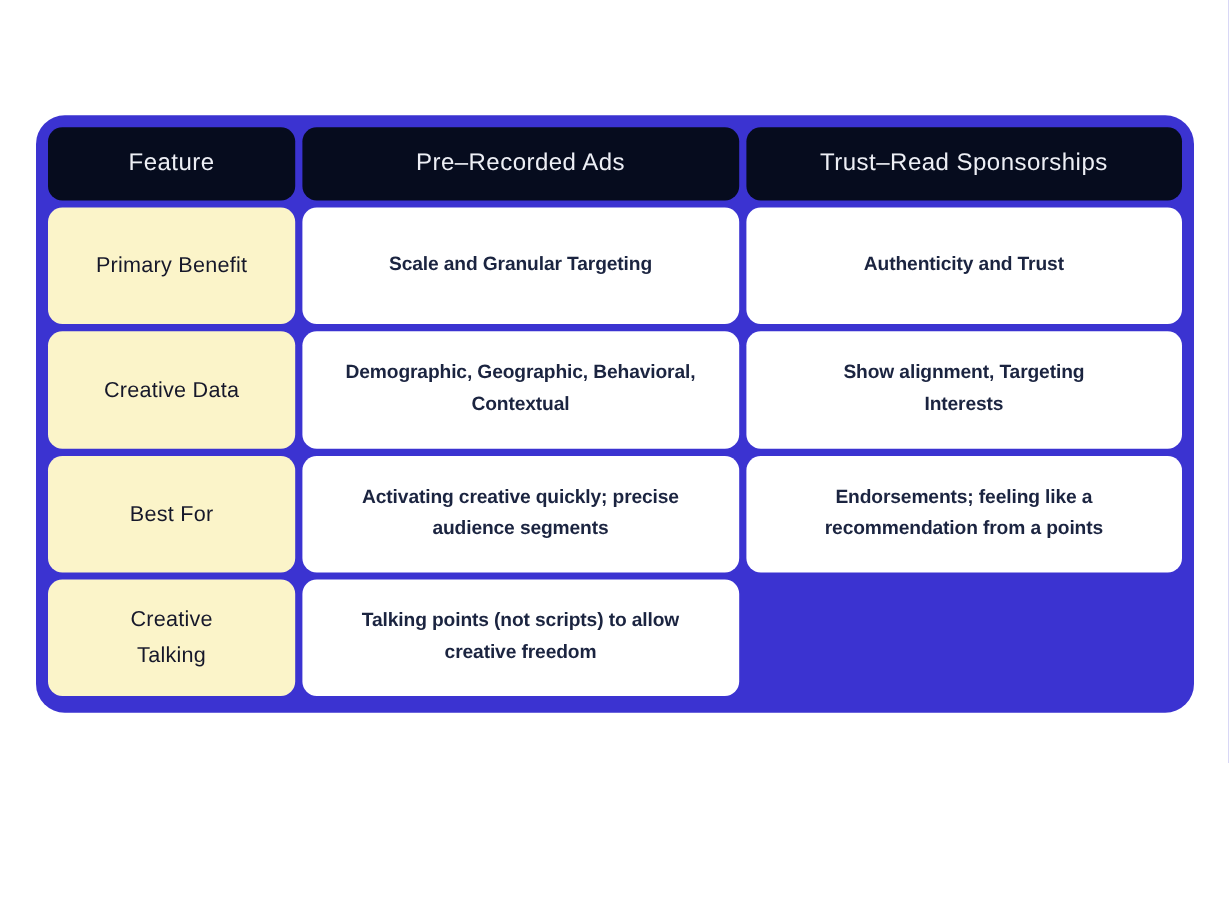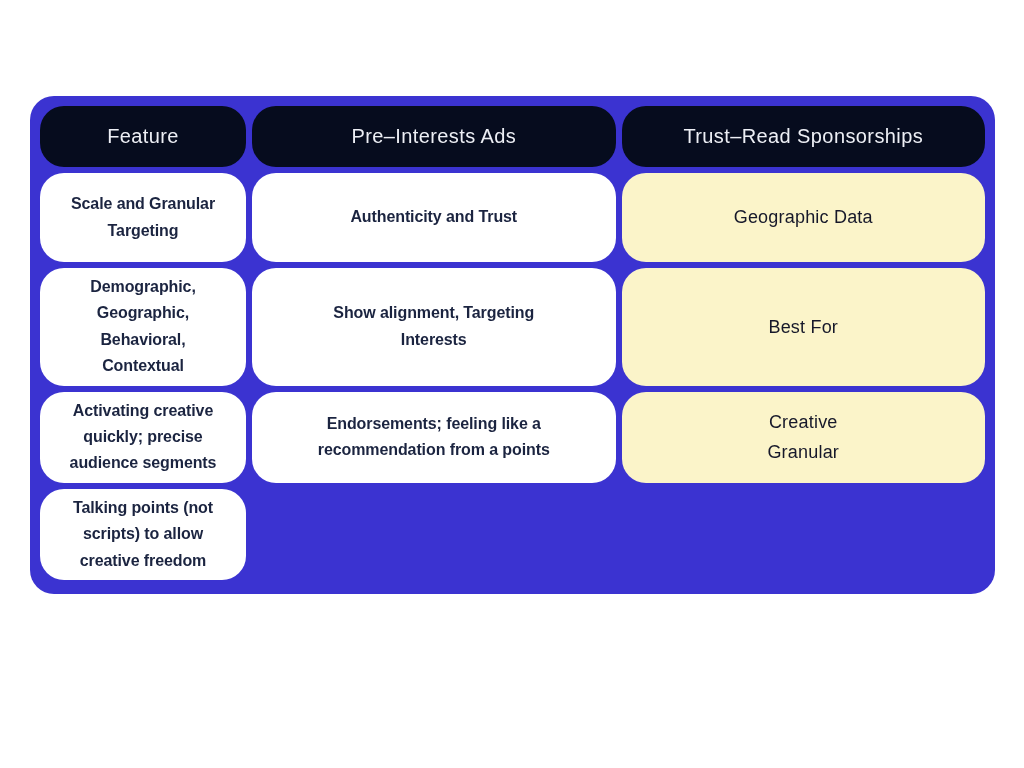--- a/index.html
+++ b/index.html
@@ -27,21 +27,21 @@
     box-sizing:border-box;
     background:var(--frame-blue);
     border-radius:24px;
     padding:10px 10px 14px 10px;
     display:grid;
     grid-template-columns:206px 1fr 1fr;
     grid-template-rows:61px 1fr 1fr 1fr 1fr;
     gap:6px;
   }
   .cell{
-    border-radius:24px;
+    border-radius:12px;
     display:flex;
     align-items:center;
     justify-content:center;
     text-align:center;
     box-sizing:border-box;
     padding:6px 18px;
   }
   .cell span{white-space:pre-line;display:block;}
   .hdr{
     background:var(--header-bg);
@@ -69,35 +69,38 @@
 </style>
 </head>
 <body>
 
 <div class="table-frame">
 
   <div class="cell hdr">
     <span>Feature</span>
   </div>
   <div class="cell hdr">
-    <span>Pre–Interests Ads</span>
+    <span>Pre–Recorded Ads</span>
   </div>
   <div class="cell hdr">
     <span>Trust–Read Sponsorships</span>
   </div>
 
+  <div class="cell feat">
+    <span>Primary Benefit</span>
+  </div>
   <div class="cell val">
     <span>Scale and Granular Targeting</span>
   </div>
   <div class="cell val">
     <span>Authenticity and Trust</span>
   </div>
 
   <div class="cell feat">
-    <span>Geographic Data</span>
+    <span>Creative Data</span>
   </div>
   <div class="cell val">
     <span>Demographic, Geographic, Behavioral,
 Contextual</span>
   </div>
   <div class="cell val">
     <span>Show alignment, Targeting
 Interests</span>
   </div>
 
@@ -108,20 +111,20 @@
     <span>Activating creative quickly; precise
 audience segments</span>
   </div>
   <div class="cell val">
     <span>Endorsements; feeling like a
 recommendation from a points</span>
   </div>
 
   <div class="cell feat">
     <span>Creative
-Granular</span>
+Talking</span>
   </div>
   <div class="cell val">
     <span>Talking points (not scripts) to allow
 creative freedom</span>
   </div>
 
 </div>
 
 </body></html>

